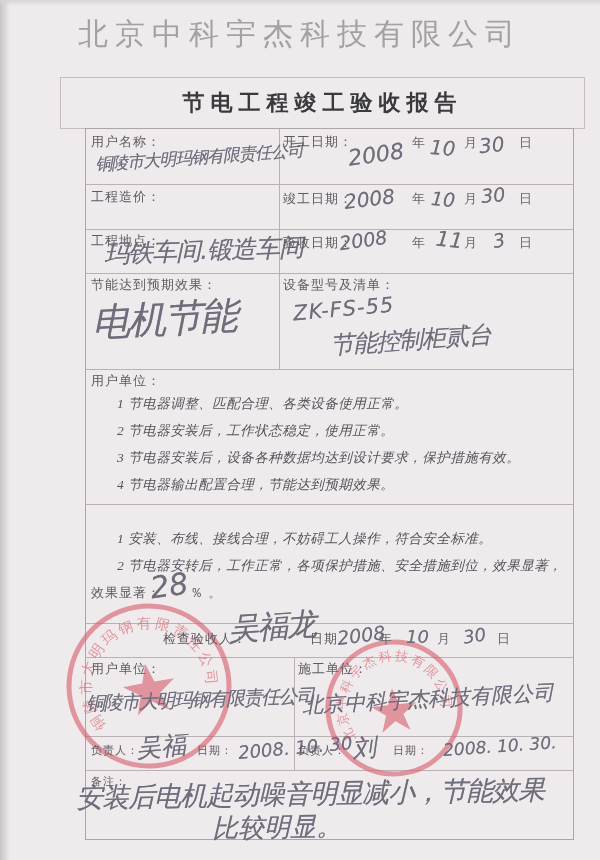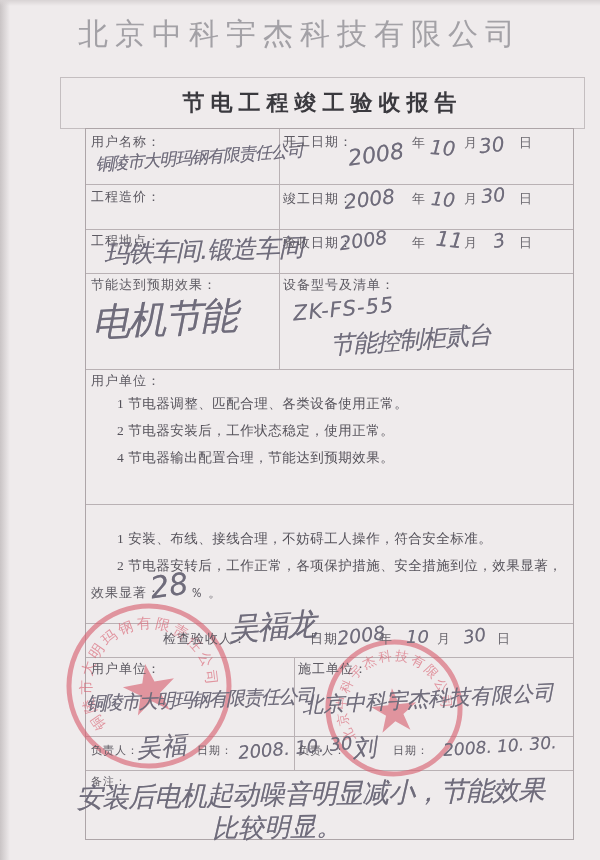--- a/index.html
+++ b/index.html
@@ -17,21 +17,21 @@
         text-align:center;font-size:22px;font-weight:bold;color:#3a393e;letter-spacing:6px;}
   .tbl{position:absolute;left:85px;top:128px;width:487px;height:710px;
         border:1px solid #ada5a8;}
   .hline{position:absolute;left:0;width:487px;height:1px;background:#b9b1b4;}
   .vline{position:absolute;width:1px;background:#b9b1b4;}
   .lbl{position:absolute;font-size:13px;color:#5d5a62;letter-spacing:1px;white-space:nowrap;}
   .lbl-sm{font-size:11px;}
   .datechar{position:absolute;font-size:13px;color:#6a676e;}
   .bodytext{position:absolute;font-size:13.5px;color:#55525a;line-height:27px;
         letter-spacing:0.5px;}
-  .indent{padding-left:26px;}
+  .indent{padding-left:26px;font-style:italic;}
   .hand{position:absolute;font-family:"DejaVu Sans",sans-serif;font-style:italic;
         color:#6f6c7b;white-space:nowrap;text-shadow:0 0 0.6px rgba(111,108,123,0.55);}
   .stamp{position:absolute;opacity:0.62;}
 </style>
 </head>
 <body>
 
 <div class="page">
   <div class="edge-shade"></div>
   <div class="top-shade"></div>
@@ -92,20 +92,21 @@
   <div class="hand" style="left:92px;top:294px;font-size:38px;transform:rotate(-3deg);letter-spacing:-2px">电机节能</div>
 
   <div class="lbl" style="left:283px;top:276px">设备型号及清单：</div>
   <div class="hand" style="left:293px;top:297px;font-size:21px;transform:rotate(-5deg);letter-spacing:1px">ZK-FS-55</div>
   <div class="hand" style="left:330px;top:324px;font-size:24px;transform:rotate(-4deg);letter-spacing:-1px">节能控制柜贰台</div>
 
   <div class="lbl" style="left:91px;top:372px">用户单位：</div>
   <div class="bodytext" style="left:91px;top:390px;width:470px">
     <div class="indent">1 节电器调整、匹配合理、各类设备使用正常。</div>
     <div class="indent">2 节电器安装后，工作状态稳定，使用正常。</div>
+    <div class="indent">3 节电器安装后，设备各种数据均达到设计要求，保护措施有效。</div>
     <div class="indent">4 节电器输出配置合理，节能达到预期效果。</div>
   </div>
 
   <div class="bodytext" style="left:91px;top:525px;width:472px">
     <div class="indent">1 安装、布线、接线合理，不妨碍工人操作，符合安全标准。</div>
     <div class="indent">2 节电器安转后，工作正常，各项保护措施、安全措施到位，效果显著，</div>
   </div>
   <div class="lbl" style="left:91px;top:584px">效果显著：</div>
   <div class="hand" style="left:150px;top:568px;font-size:30px;transform:rotate(-8deg)">28</div>
   <div class="lbl" style="left:190px;top:584px">％ 。</div>

